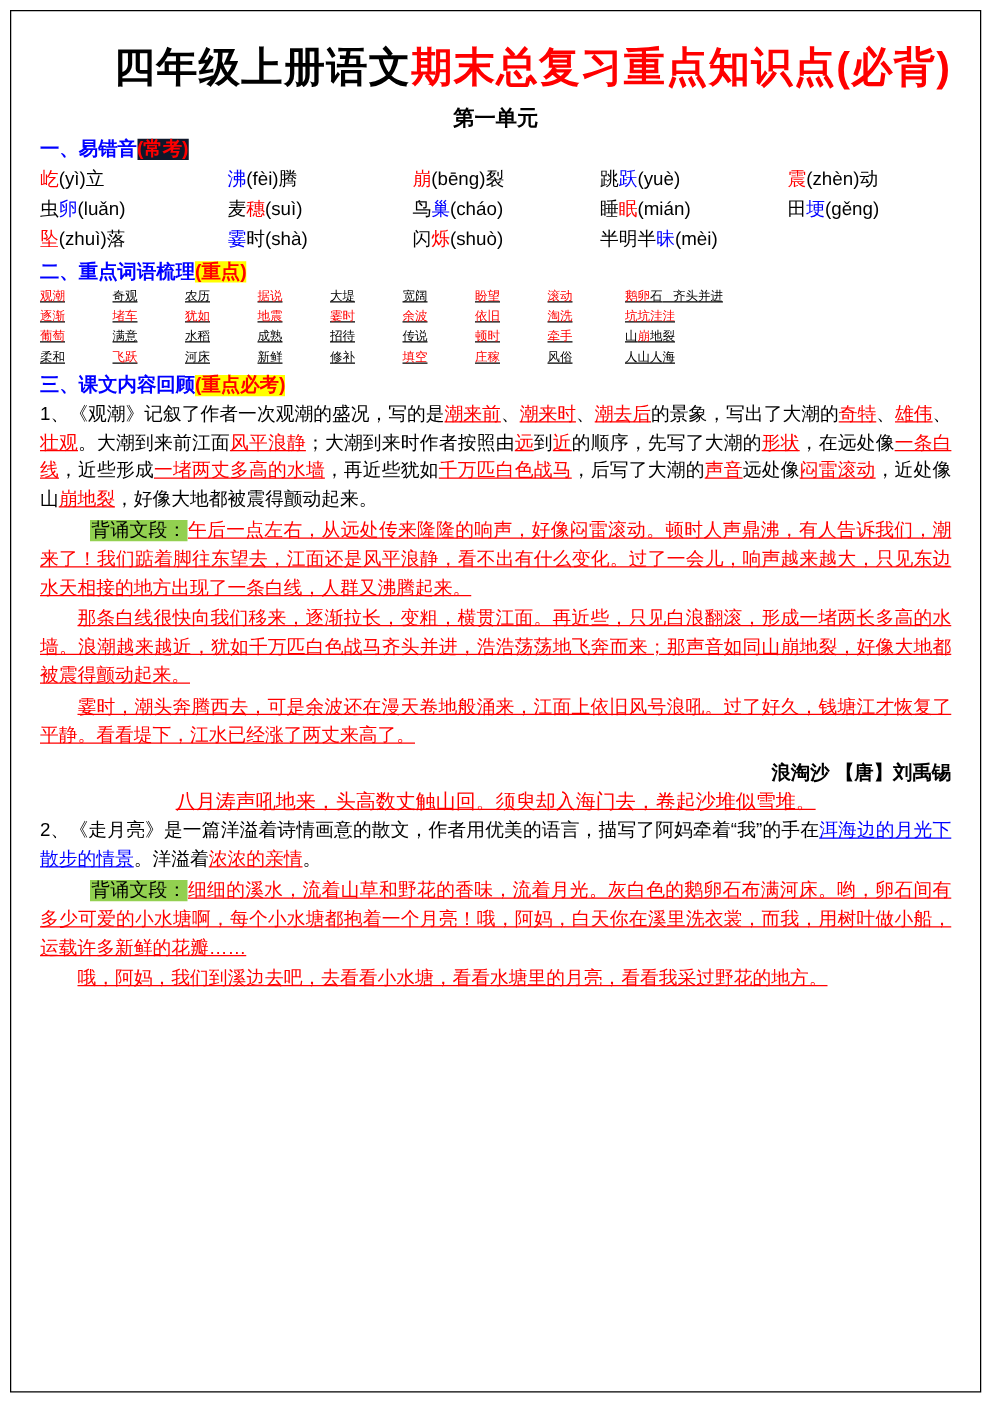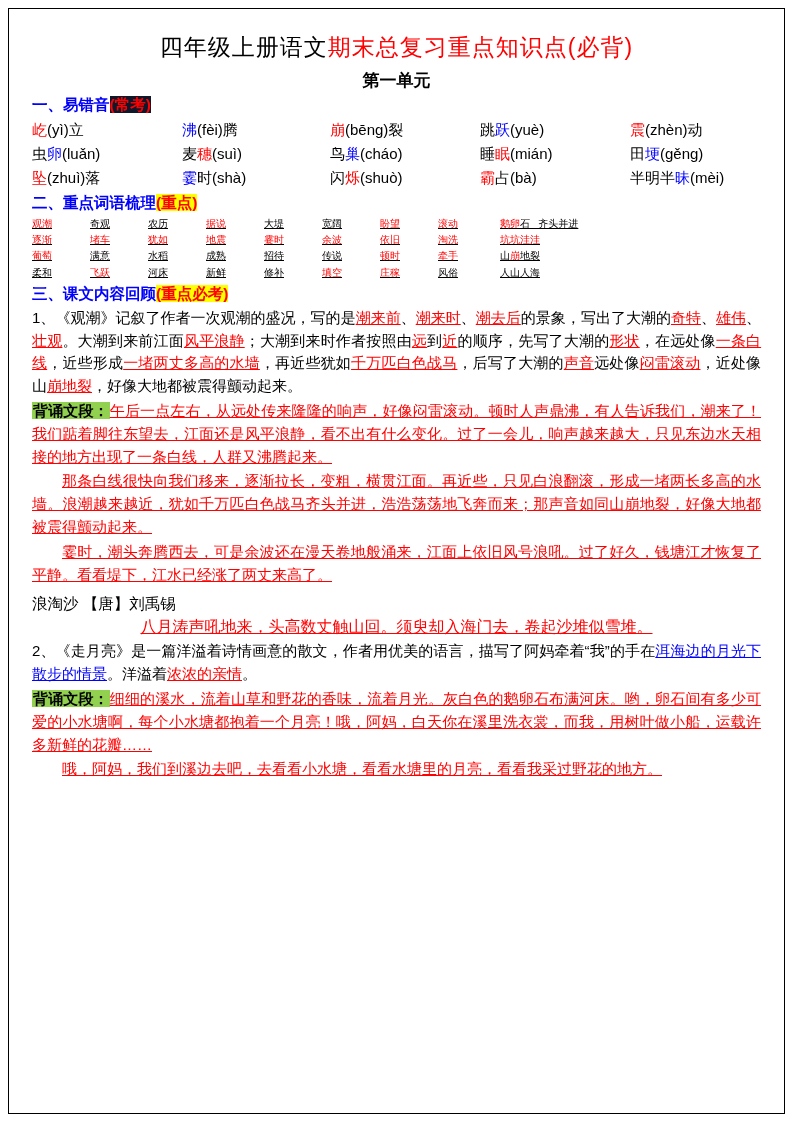--- a/index.html
+++ b/index.html
@@ -17,23 +17,23 @@
   }
   .border-outer{
     position:absolute;left:8px;top:8px;right:8px;bottom:8px;
     border:1px solid #000;
     pointer-events:none;
   }
   .content{position:relative;z-index:2;padding:6px 14px 0 14px;}
 
   
   .title{
-    text-align:center;
-    font-size:23px;
-    font-weight:normal;
+    text-align:right;
+    font-size:33px;
+    font-weight:bold;
     letter-spacing:1px;
     margin:12px 0 4px 0;
     white-space:nowrap;
   }
   .title .black{color:#000;}
   .title .red{color:#ff0000;}
   .subtitle{
     text-align:center;
     font-size:17px;
     font-weight:bold;
@@ -79,29 +79,30 @@
   }
   .indent{text-indent:2em;}
   .u{text-decoration:underline;}
   .red{color:#ff0000;}
   .blue{color:#0000ff;}
   .black{color:#000;}
 
   .recite-label{
     background:#92d050;
     color:#000;
-    font-weight:bold;
+    font-weight:normal;
     padding:0 1px;
+    margin-left:40px;
   }
   .redtext{color:#ff0000;}
 
   .poem-title{
-    text-align:left;
+    text-align:right;
     font-size:15.5px;
-    font-weight:normal;
+    font-weight:bold;
     margin:8px 0 2px 0;
   }
   .poem-line{
     text-align:center;
     font-size:16px;
     color:#ff0000;
     text-decoration:underline;
     margin:0 0 2px 0;
   }
 </style>
@@ -132,21 +133,20 @@
       <span><span class="k">虫</span><span class="b">卵</span><span class="k">(luǎn)</span></span>
       <span><span class="k">麦</span><span class="r">穗</span><span class="k">(suì)</span></span>
       <span><span class="k">鸟</span><span class="b">巢</span><span class="k">(cháo)</span></span>
       <span><span class="k">睡</span><span class="r">眠</span><span class="k">(mián)</span></span>
       <span><span class="k">田</span><span class="b">埂</span><span class="k">(gěng)</span></span>
     </div>
     <div class="pyrow">
       <span><span class="r">坠</span><span class="k">(zhuì)落</span></span>
       <span><span class="b">霎</span><span class="k">时(shà)</span></span>
       <span><span class="k">闪</span><span class="r">烁</span><span class="k">(shuò)</span></span>
-      <span><span class="r">霸</span><span class="k">占(bà)</span></span>
       <span><span class="k">半明半</span><span class="b">昧</span><span class="k">(mèi)</span></span>
     </div>
 
     <div class="sec-head">
       <span>二、重点词语梳理</span><span class="hl-yellow2">(重点)</span>
     </div>
 
     <div class="wordgrid">
       <span class="r">观潮</span>
       <span class="k">奇观</span>

